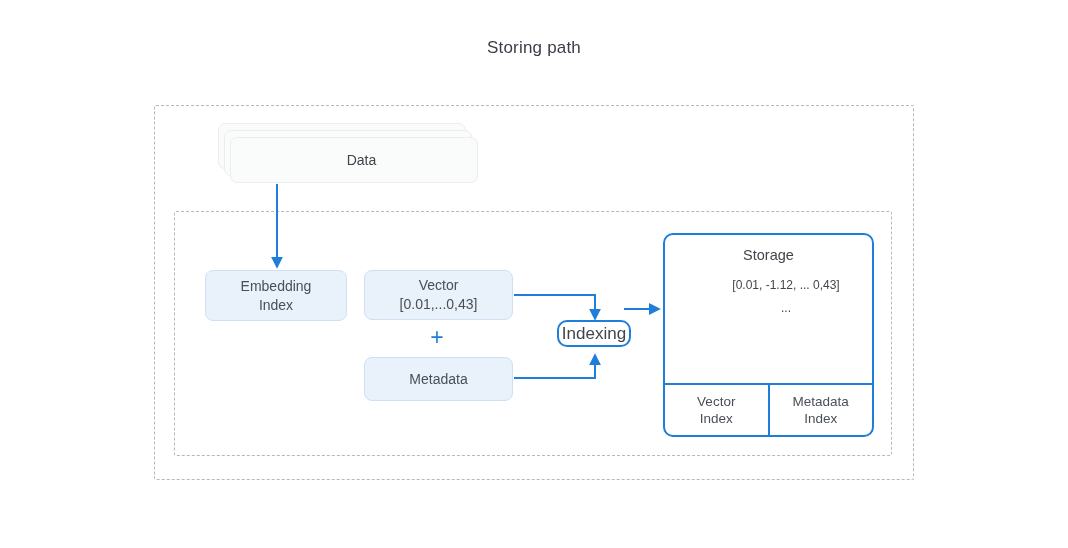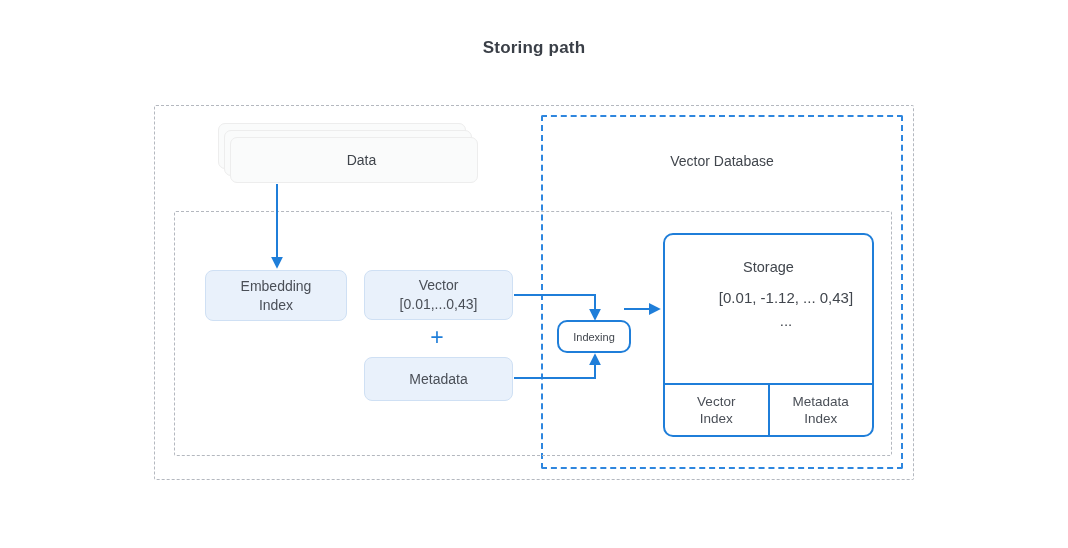--- a/index.html
+++ b/index.html
@@ -11,21 +11,21 @@
     background: #ffffff;
     font-family: "Liberation Sans", sans-serif;
     overflow: hidden;
   }
   .title {
     position: absolute;
     top: 38px; left: 0;
     width: 1068px;
     text-align: center;
     font-size: 17px;
-    font-weight: bold;
+    font-weight: normal;
     color: #3a3f47;
     letter-spacing: .2px;
   }
   
   .outer-box {
     position: absolute;
     left: 154px; top: 105px;
     width: 760px; height: 375px;
     border: 1.5px dashed #b4b8bf;
     border-radius: 2px;
@@ -88,51 +88,51 @@
     left: 425px; top: 324px;
     width: 24px; height: 28px;
     text-align: center;
     font-size: 23px; font-weight: normal;
     color: #1f7ed9;
   }
   
   .node-indexing {
     position: absolute;
     left: 557px; top: 320px;
-    width: 74px; height: 33px;
+    width: 74px; height: 27px;
     background: #ffffff;
     border: 2px solid #1f7ed9;
     border-radius: 10px;
     display: flex; align-items: center; justify-content: center;
-    font-size: 11px; color: #41464d;
+    font-size: 17px; color: #41464d;
   }
   
   .storage {
     position: absolute;
     left: 663px; top: 233px;
     width: 211px; height: 204px;
     background: #ffffff;
     border: 2px solid #1f7ed9;
     border-radius: 10px;
     overflow: hidden;
   }
   .storage-top {
     height: 150px;
     border-bottom: 2px solid #1f7ed9;
   }
   .storage-title {
-    padding-top: 24px;
+    padding-top: 12px;
     text-align: center;
     font-size: 14.5px;
     color: #41464d;
   }
   .storage-rows { margin-top: 9px; }
   .srow {
     text-align: center;
-    font-size: 15px;
+    font-size: 12px;
     line-height: 27px;
     color: #41464d;
     padding-left: 35px;
   }
   .srow-ellipsis { line-height: 19px; }
   .storage-bottom { display: flex; height: 50px; }
   .cell {
     flex: 1;
     display: flex; flex-direction: column;
     align-items: center; justify-content: center;
@@ -150,23 +150,20 @@
 </style>
 </head>
 <body>
 
 <div class="canvas">
 
   <div class="title">Storing path</div>
 
   <div class="outer-box"></div>
 
-  <div class="vdb-box">
-    <div class="vdb-label">Vector Database</div>
-  </div>
 
   <div class="inner-box"></div>
 
   <div class="stack-layer stack-l3"></div>
   <div class="stack-layer stack-l2"></div>
   <div class="stack-front">
     <span>Data</span>
   </div>
 
   <div class="node node-embedding">

